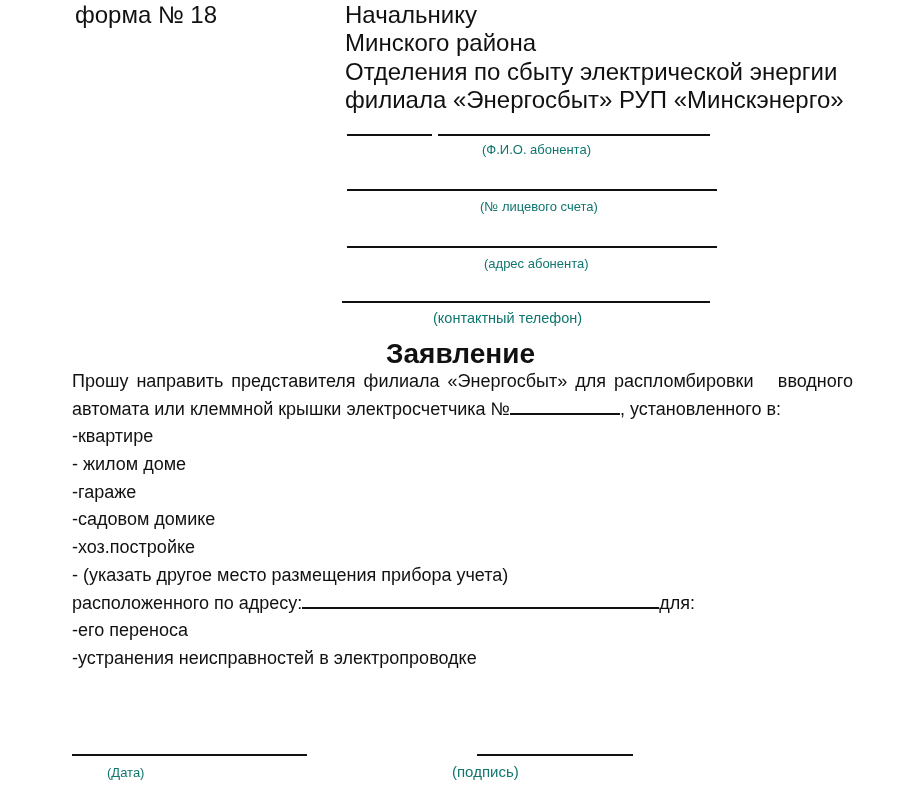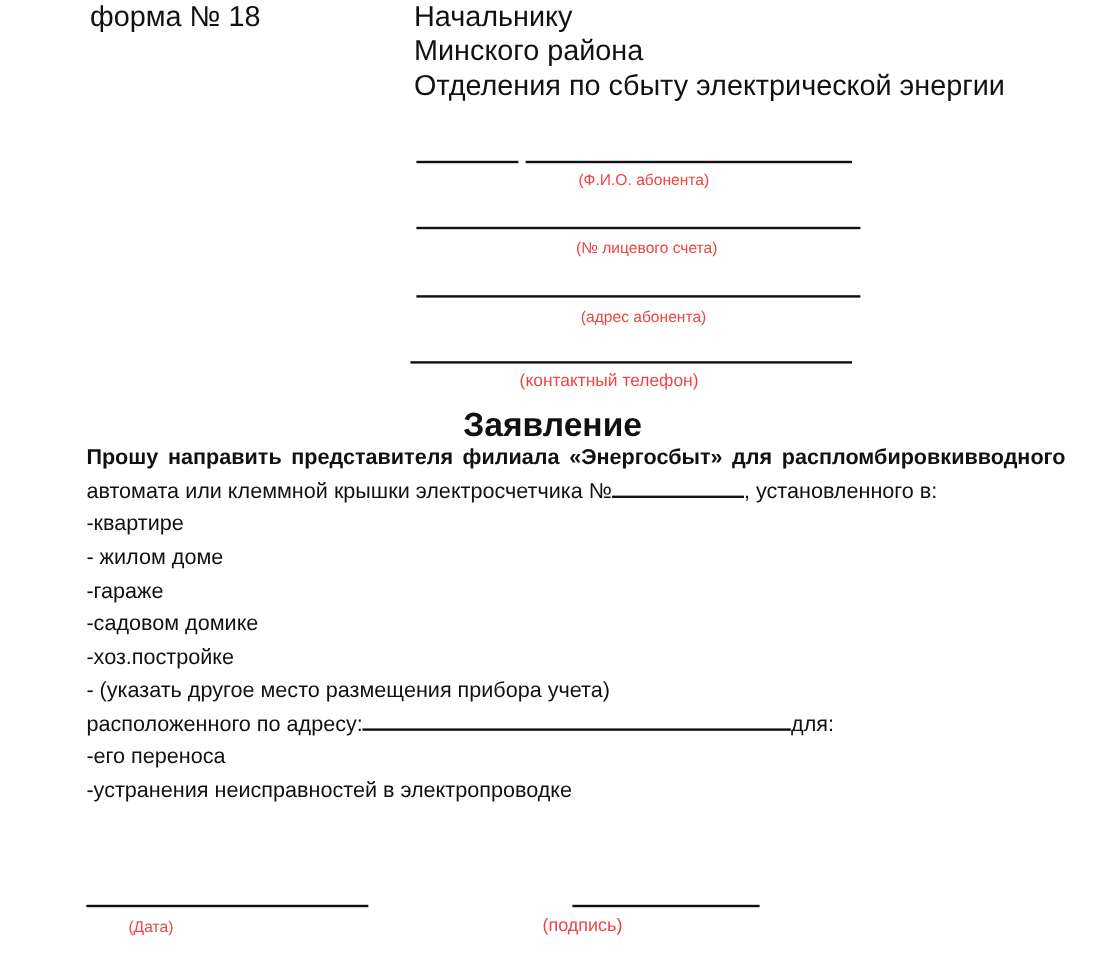--- a/index.html
+++ b/index.html
@@ -7,36 +7,35 @@
     position:relative;
     width:921px;height:803px;
     background:#ffffff;
     font-family:"Liberation Sans","DejaVu Sans",sans-serif;
     color:#111;
     overflow:hidden;
   }
   .abs{position:absolute;}
   .txt{font-size:24px;line-height:28.3px;white-space:nowrap;}
   .hline{position:absolute;height:2px;background:#111;}
-  .caption{position:absolute;font-size:13px;color:#ef4444;white-space:nowrap;}
+  .caption{position:absolute;font-size:13px;color:#0f766e;white-space:nowrap;}
   .caption.phone{font-size:14.5px;}
   .caption.sign{font-size:15px;}
   .doc-title{
     position:absolute;left:0;right:0;top:338px;
     text-align:center;font-size:28px;font-weight:bold;
   }
   .body-block{
     position:absolute;left:72px;top:368px;width:781px;
     font-size:18px;
   }
   .bline{height:27.7px;line-height:27.7px;white-space:nowrap;}
   .justline{
     display:flex;justify-content:space-between;align-items:flex-start;
     word-spacing:3px;
-    font-weight:bold;
   }
   .flexline{display:flex;align-items:baseline;}
   .blank{
     display:inline-block;height:0;
     border-bottom:2px solid #111;
   }
   .blank.meter{width:110px;}
   .blank.fill{flex:1 1 auto;}
   .addr-row{width:623px;}
 </style>
@@ -44,20 +43,21 @@
 <body>
 
 <div class="page">
 
   <div class="abs txt" style="left:75px;top:1px;">форма № 18</div>
 
   <div class="abs" style="left:345px;top:1px;">
     <div class="txt">Начальнику</div>
     <div class="txt">Минского района</div>
     <div class="txt">Отделения по сбыту электрической энергии</div>
+    <div class="txt">филиала «Энергосбыт» РУП «Минскэнерго»</div>
   </div>
 
   <div class="hline" style="left:347px;top:134px;width:85px;"></div>
   <div class="hline" style="left:438px;top:134px;width:272px;"></div>
   <div class="caption" style="left:482px;top:142px;">(Ф.И.О. абонента)</div>
 
   <div class="hline" style="left:347px;top:189px;width:370px;"></div>
   <div class="caption" style="left:480px;top:199px;">(№ лицевого счета)</div>
 
   <div class="hline" style="left:347px;top:246px;width:370px;"></div>

